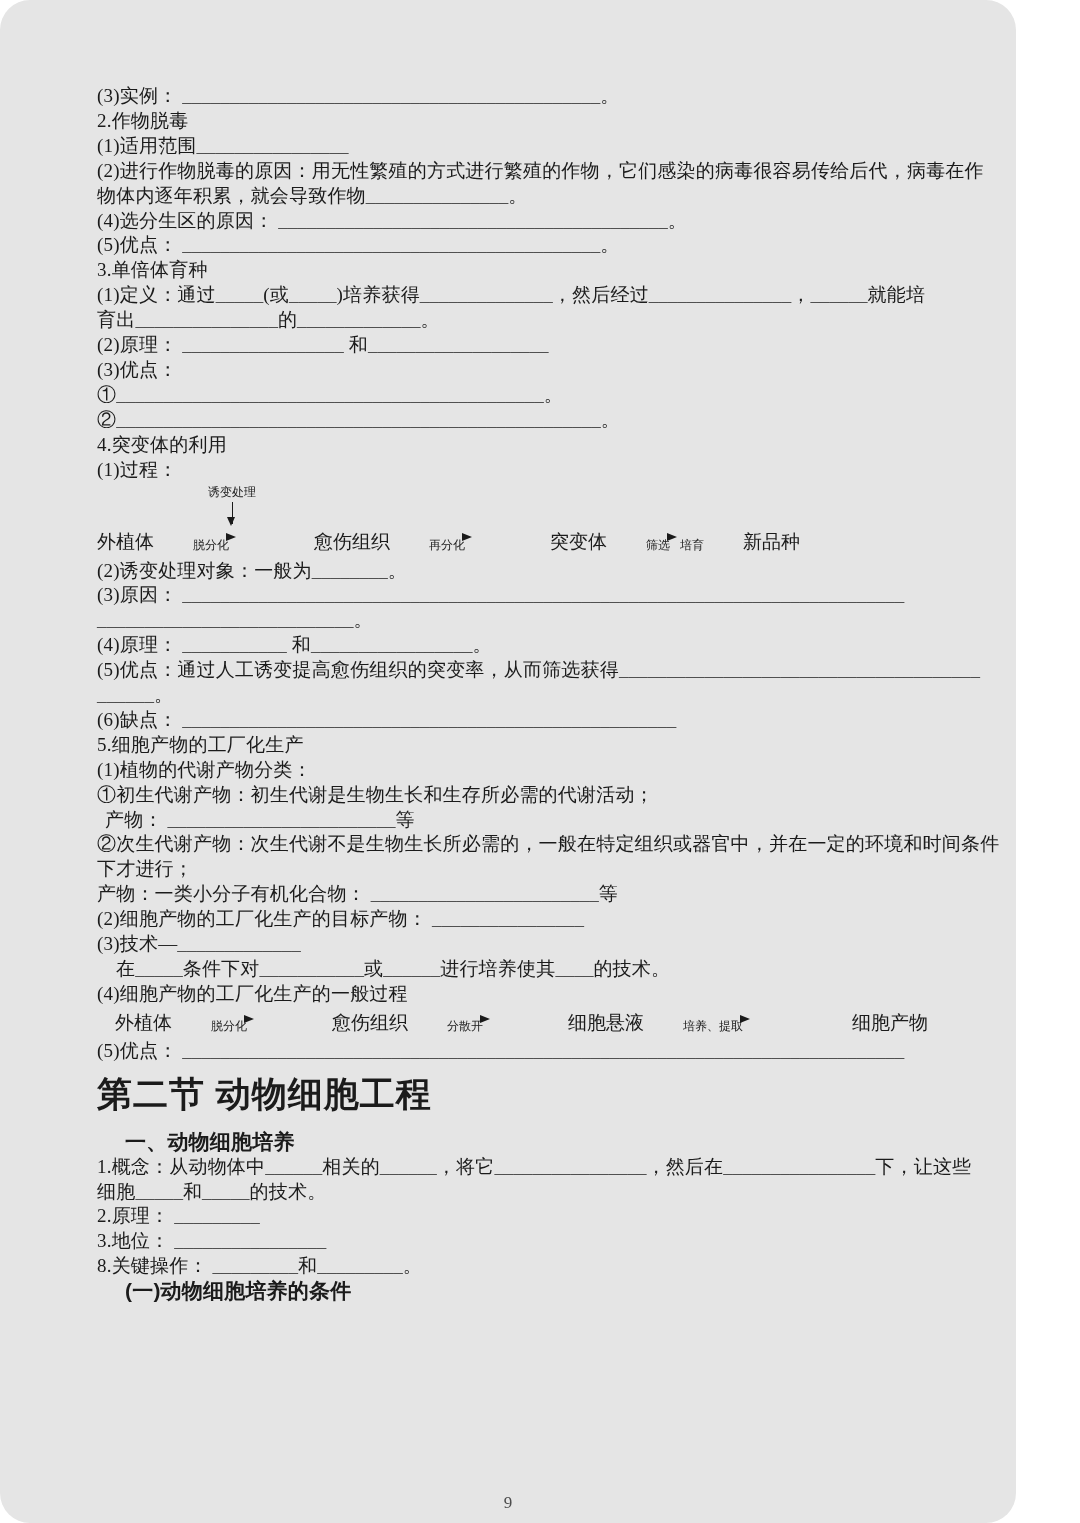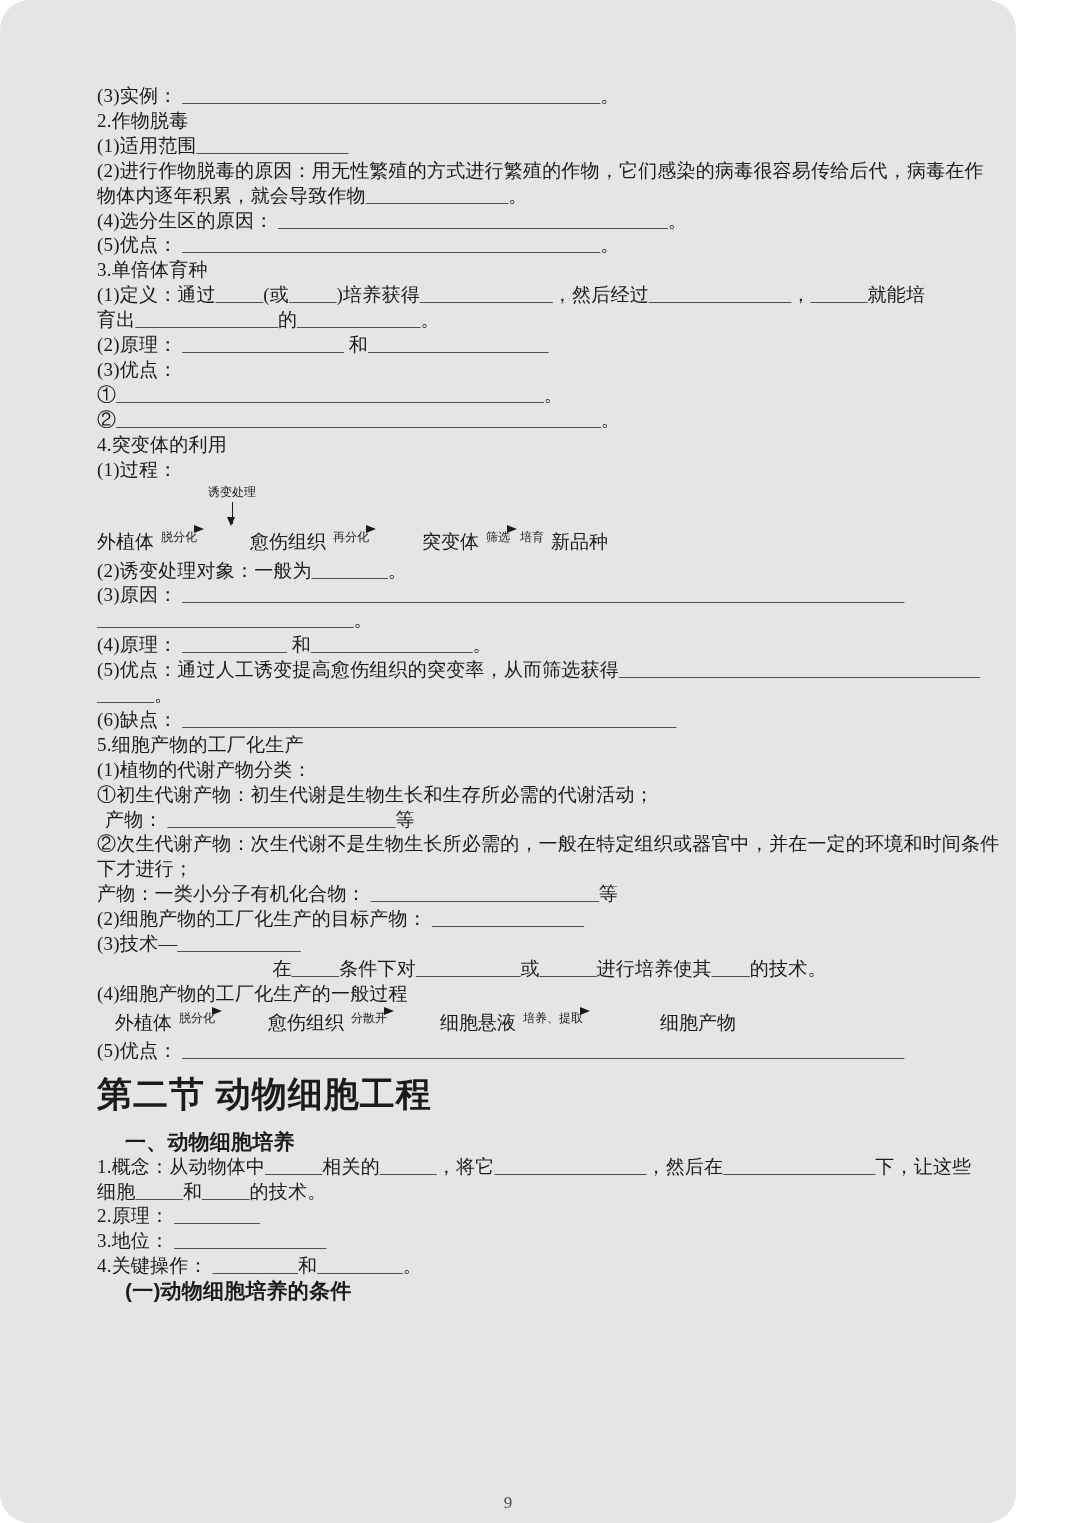--- a/index.html
+++ b/index.html
@@ -28,26 +28,26 @@
   .line.heading{
     font-family:"Liberation Sans","DejaVu Sans",sans-serif;
     font-weight:700;
     font-size:35px;
     line-height:34px;
     text-align:left;
     letter-spacing:1px;
     margin:13px 0 19px 0;
     white-space:normal;
   }
-  .line.indent{padding-left:19px;text-align:center;}
+  .line.indent{padding-left:19px;}
   .line.indent-sm{padding-left:8px;}
   .blank{color:#4a4a4a;letter-spacing:0;}
   
   .diagram{margin:1px 0 3px 0;}
-  .d-row{display:flex;align-items:flex-start;}
+  .d-row{display:flex;align-items:flex-end;gap:32px;}
   .d-node{font-size:19px;line-height:25px;white-space:nowrap;}
   .arrow{display:inline-flex;align-items:center;margin:0 2px;}
   .albl{font-size:12px;line-height:17px;white-space:nowrap;padding:0 5px;}
   .albl.ghost{visibility:hidden;}
   .shaft{
     align-self:stretch;position:relative;height:0;
     border-top:1.8px solid #1a1a1a;margin:1px 0;
   }
   .shaft::after{
     content:"";position:absolute;right:-2px;top:-5.2px;
@@ -162,17 +162,17 @@
           <span class="d-node">细胞产物</span>
         </div>
       </div>
       <div class="line body"><span>(5)优点： </span><span class="blank">____________________________________________________________________________</span></div>
       <div class="line heading"><span>第二节 动物细胞工程</span></div>
       <div class="line bold"><span>一、动物细胞培养</span></div>
       <div class="line body"><span>1.概念：从动物体中</span><span class="blank">______</span><span>相关的</span><span class="blank">______</span><span>，将它</span><span class="blank">________________</span><span>，然后在</span><span class="blank">________________</span><span>下，让这些</span></div>
       <div class="line body"><span>细胞</span><span class="blank">_____</span><span>和</span><span class="blank">_____</span><span>的技术。</span></div>
       <div class="line body"><span>2.原理： </span><span class="blank">_________</span></div>
       <div class="line body"><span>3.地位： </span><span class="blank">________________</span></div>
-      <div class="line body"><span>4.关键操作： </span><span class="blank">_________</span><span>和</span><span class="blank">_________</span><span>。</span></div>
+      <div class="line body"><span>8.关键操作： </span><span class="blank">_________</span><span>和</span><span class="blank">_________</span><span>。</span></div>
       <div class="line bold"><span>(一)动物细胞培养的条件</span></div>
     </main>
   <div class="page-number">9</div>
 </div>
 
 </body></html>

